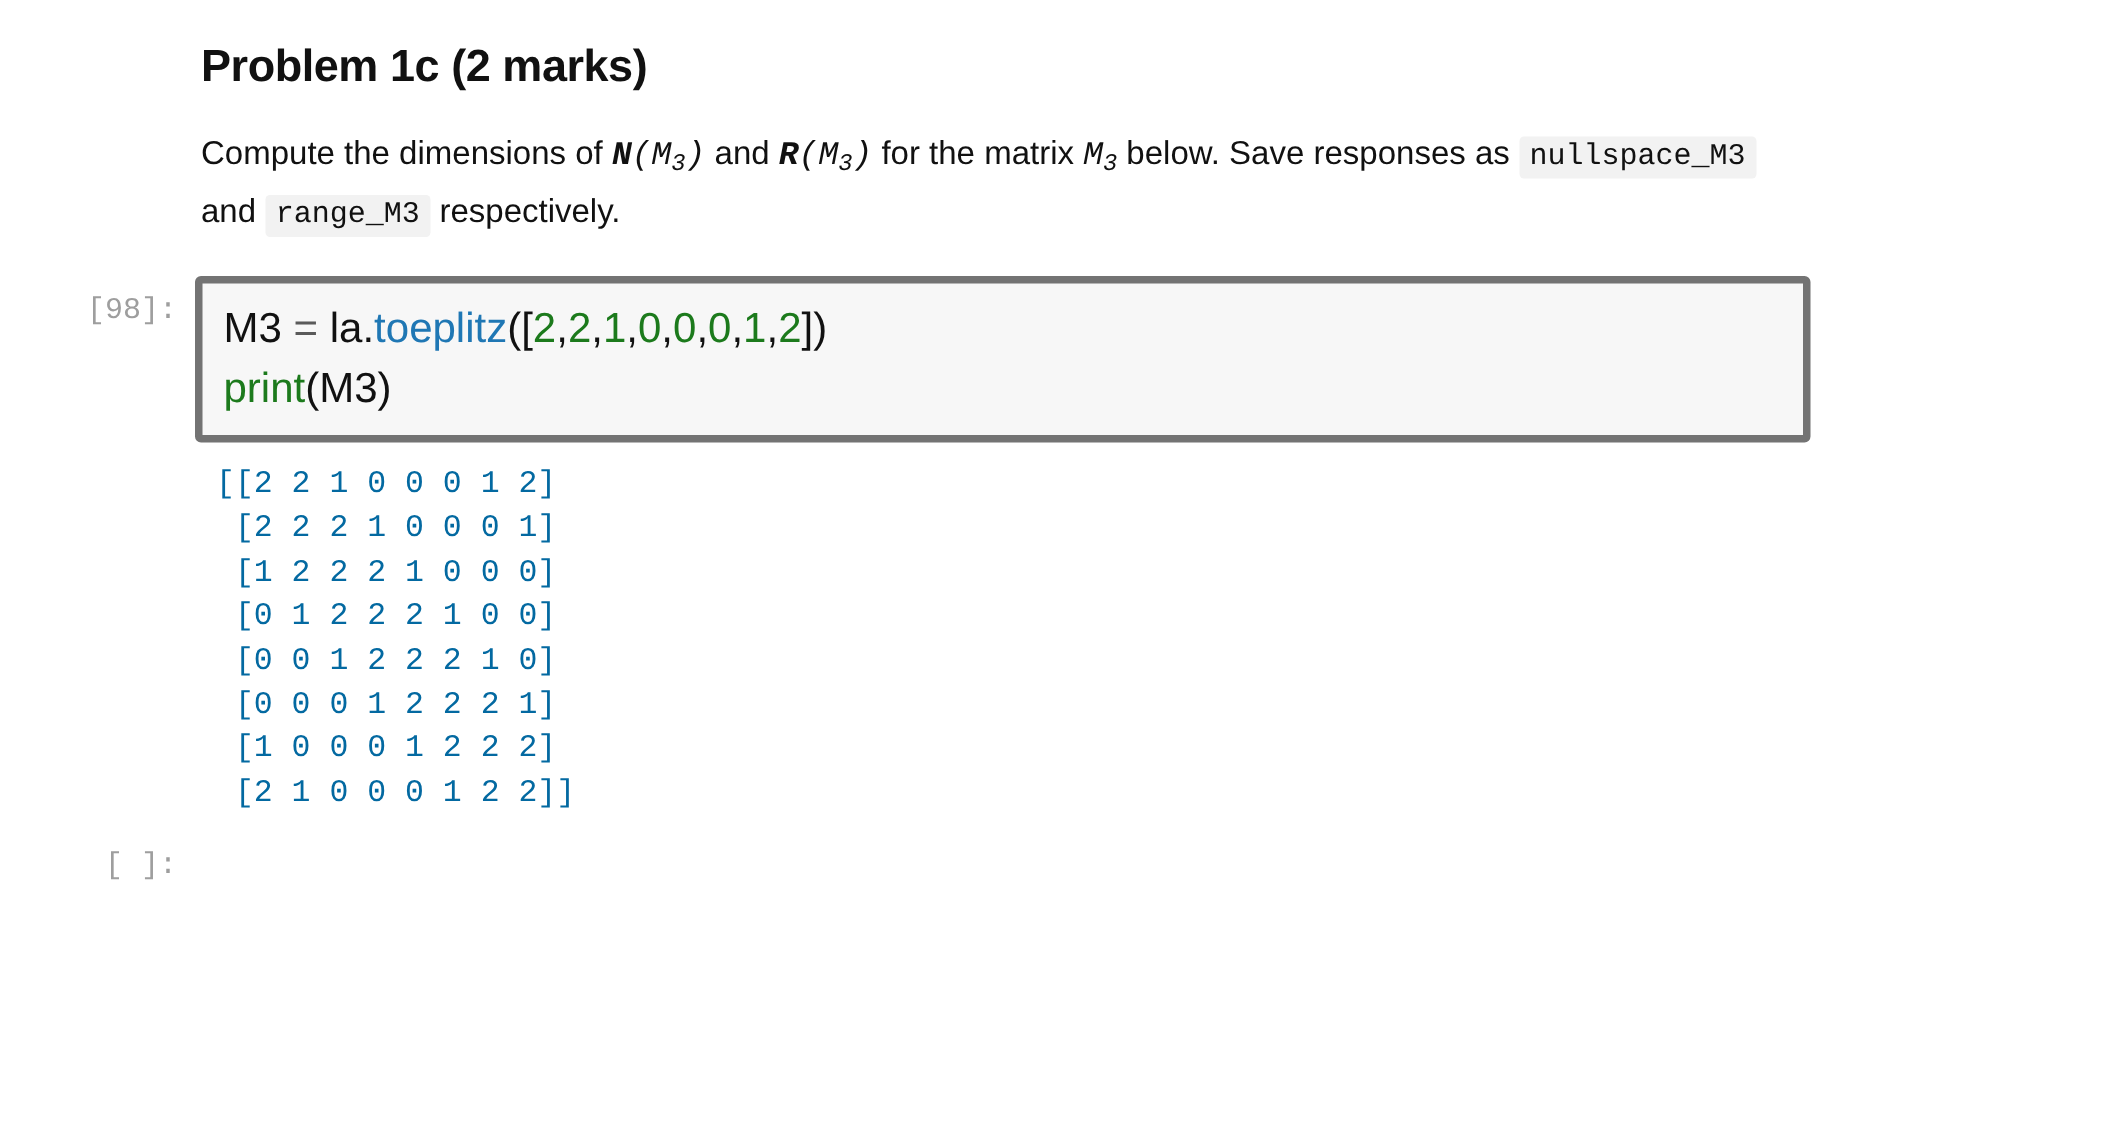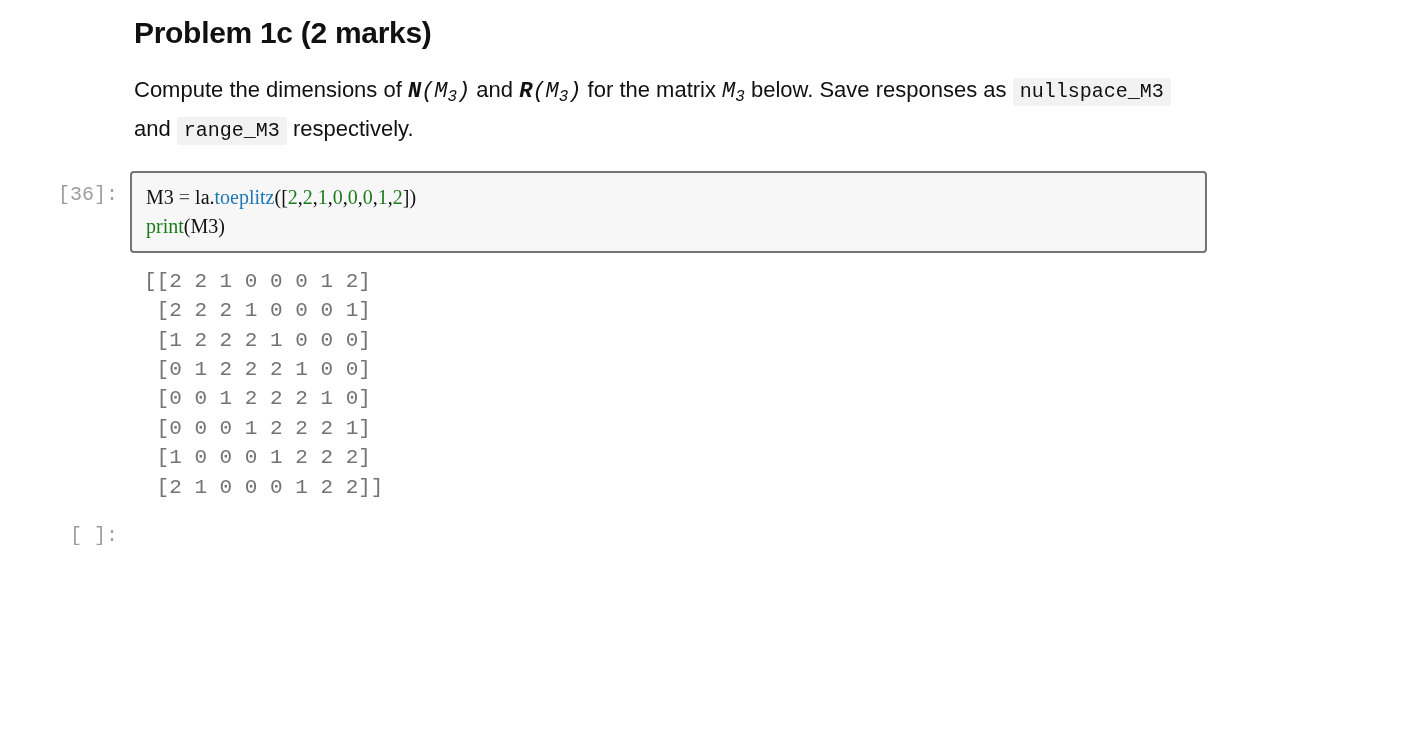--- a/index.html
+++ b/index.html
@@ -5,21 +5,21 @@
   html, body {
     margin: 0;
     padding: 0;
     background: #ffffff;
     font-family: -apple-system, BlinkMacSystemFont, "Segoe UI", Helvetica, Arial, sans-serif;
     color: #111111;
   }
   .notebook {
     width: 1227px;
     box-sizing: border-box;
-    padding: 8px 0 40px 0;
+    padding: 20px 0 40px 0;
   }
   .cell {
     display: flex;
     align-items: flex-start;
     padding: 0 20px;
   }
   .prompt-col {
     width: 110px;
     flex: 0 0 110px;
     text-align: right;
@@ -69,36 +69,36 @@
   code.inline {
     font-family: SFMono-Regular, Menlo, Consolas, "Liberation Mono", monospace;
     font-size: 20px;
     background: #f2f2f2;
     padding: 2px 7px 3px 7px;
     border-radius: 3px;
     color: #111;
   }
   .code-area {
     background: #f7f7f7;
-    border: 2px solid #737373;
+    border: 5px solid #737373;
     border-radius: 4px;
     padding: 10px 14px;
-    font-family: Liberation Serif, serif;
-    font-size: 20px;
+    font-family: Liberation Sans, sans-serif;
+    font-size: 28px;
     line-height: 1.45;
     color: #111;
     white-space: pre;
     overflow-x: auto;
   }
   .output-area {
     padding: 10px 14px 6px 14px;
     font-family: SFMono-Regular, Menlo, Consolas, "Liberation Mono", monospace;
     font-size: 21px;
     line-height: 1.4;
-    color: #737373;
+    color: #0369a1;
     white-space: pre;
   }
   
   .tok-name { color: #111; }
   .tok-op { color: #5a5a5a; }
   .tok-call { color: #1f77b4; }
   .tok-num { color: #1c7a1c; }
   .tok-builtin { color: #1c7a1c; }
   .tok-comment { color: #3a8f8f; font-style: italic; }
   .tok-punct { color: #111; }
@@ -116,21 +116,21 @@
     <div class="prompt-col"></div>
     <div class="content-col">
       <h3 class="problem-title">Problem 1c (2 marks)</h3>
       <p class="problem-text">
         <span>Compute the dimensions of </span><span class="math"><span class="fn">N</span>(<span>M</span><span class="sub">3</span>)</span><span> and </span><span class="math"><span class="fn">R</span>(<span>M</span><span class="sub">3</span>)</span><span> for the matrix </span><span class="math"><span>M</span><span class="sub">3</span></span><span> below. Save responses as </span><code class="inline">nullspace_M3</code><span> and </span><code class="inline">range_M3</code><span> respectively.</span>
       </p>
     </div>
   </div>
 
   <div class="cell code-cell">
-    <div class="prompt-col">[36]:</div>
+    <div class="prompt-col">[98]:</div>
     <div class="content-col">
       <div class="code-area"><span class="tok-name">M3</span><span class="tok-op"> = </span><span class="tok-name">la</span><span class="tok-punct">.</span><span class="tok-call">toeplitz</span><span class="tok-punct">([</span><span class="tok-num">2</span><span class="tok-punct">,</span><span class="tok-num">2</span><span class="tok-punct">,</span><span class="tok-num">1</span><span class="tok-punct">,</span><span class="tok-num">0</span><span class="tok-punct">,</span><span class="tok-num">0</span><span class="tok-punct">,</span><span class="tok-num">0</span><span class="tok-punct">,</span><span class="tok-num">1</span><span class="tok-punct">,</span><span class="tok-num">2</span><span class="tok-punct">])</span>
 <span class="tok-builtin">print</span><span class="tok-punct">(</span><span class="tok-name">M3</span><span class="tok-punct">)</span></div>
     </div>
   </div>
 
   <div class="cell output-cell">
     <div class="prompt-col"></div>
     <div class="content-col">
       <div class="output-area"><span>[[2 2 1 0 0 0 1 2]</span>

